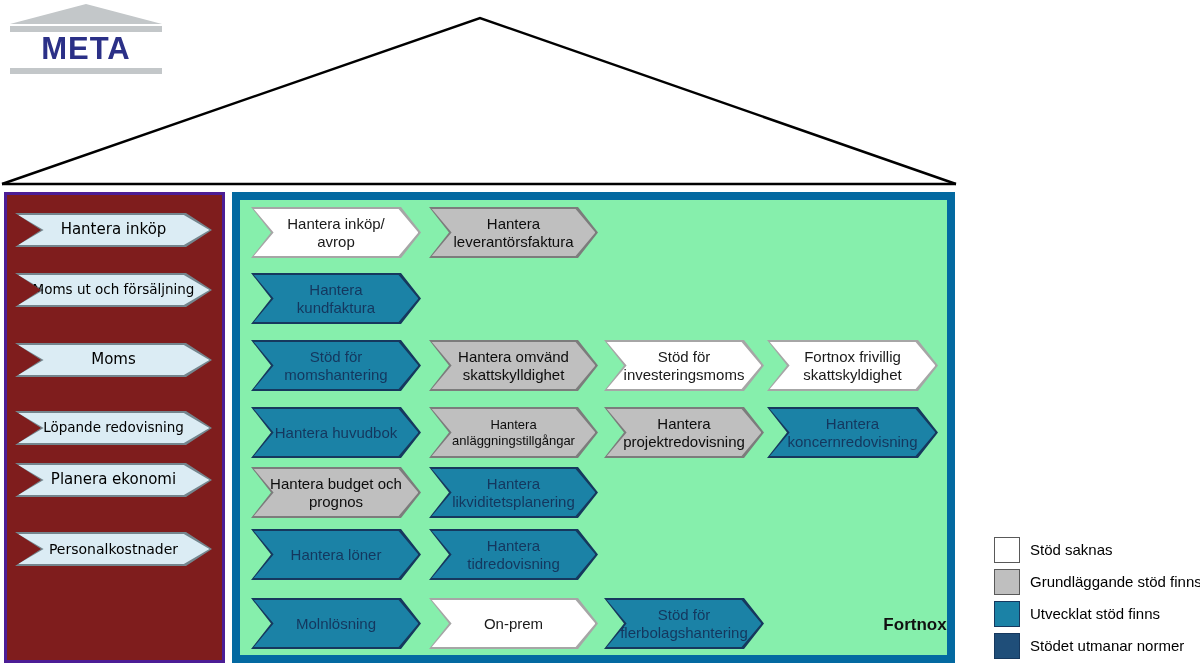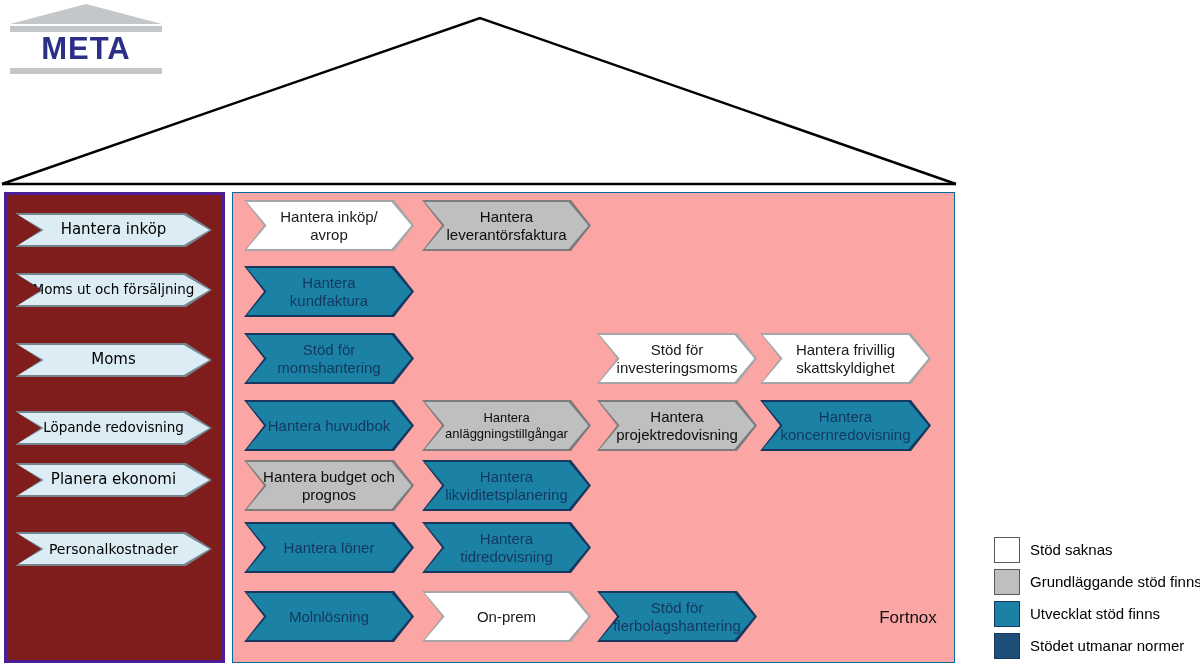--- a/index.html
+++ b/index.html
@@ -17,21 +17,21 @@
     clip-path:polygon(50% 0, 100% 100%, 0 100%); }
   .logo-bar { width:152px; height:6px; background:#c3c7c9; margin-top:2px; }
   .logo-text { width:152px; text-align:center; font-weight:800; font-size:31px;
     line-height:34px; color:#2b3087; letter-spacing:1px;
     font-family:Liberation Sans, sans-serif; }
 
   
   .side-box { position:absolute; left:4px; top:192px; width:221px; height:471px;
     border:3px solid #4c1d95; box-sizing:border-box; background:#7f1d1d; }
   .main-box { position:absolute; left:232px; top:192px; width:723px; height:471px;
-    border:1px solid #0369a1; box-sizing:border-box; background:#fca5a5; }
+    border:8px solid #0369a1; box-sizing:border-box; background:#86efac; }
 
   
   .chv { position:absolute; --t:20px; background:var(--bc);
     clip-path:polygon(0 0, calc(100% - var(--t)) 0, 100% 50%,
                       calc(100% - var(--t)) 100%, 0 100%, var(--t) 50%); }
   .chv-in { position:absolute; inset:1.7px 2.6px; background:var(--fc);
     clip-path:polygon(0 0, calc(100% - var(--t)) 0, 100% 50%,
                       calc(100% - var(--t)) 100%, 0 100%, var(--t) 50%); }
   .chv-label { position:absolute; inset:0; display:flex; align-items:center;
     justify-content:center; text-align:center; white-space:pre-line;
@@ -47,21 +47,21 @@
 
   .side-chv { --t:26px; height:34px; width:197px; left:8px;
     --fc:#dbecf4; --bc:#74858d; color:#000; }
   .side-chv .chv-label { white-space:nowrap; padding:0 16px;
     font-family:"DejaVu Sans", sans-serif; font-size:15px; }
   .side-chv.long .chv-label { font-size:13.5px; }
   .side-chv.mid  .chv-label { font-size:14px; }
 
   
   .vendor { position:absolute; left:600px; top:415px; width:150px;
-    text-align:center; font-size:17px; font-weight:normal; color:#111; }
+    text-align:center; font-size:17px; font-weight:bold; color:#111; }
 
   
   .legend { position:absolute; left:962px; top:536px; display:flex;
     flex-direction:column; gap:5px; }
   .legend-item { display:flex; align-items:center; gap:10px; height:27px;margin-left:32px; }
   .swatch { width:26px; height:26px; box-sizing:border-box; flex:0 0 auto; }
   .swatch.b-grey { border:1.5px solid #595959; }
   .swatch.b-navy { border:1.5px solid #16385e; }
   .legend-label { font-size:15px; color:#000; white-space:nowrap; }
 </style>
@@ -126,28 +126,33 @@
       <div class="chv-in"></div>
       <div class="chv-label">Hantera
 kundfaktura</div>
     </div>
 
     <div class="chv main-chv st-dev" style="left:11px;top:140px;width:170px">
       <div class="chv-in"></div>
       <div class="chv-label">Stöd för
 momshantering</div>
     </div>
+    <div class="chv main-chv st-basic" style="left:189px;top:140px;width:169px">
+      <div class="chv-in"></div>
+      <div class="chv-label">Hantera omvänd
+skattskylldighet</div>
+    </div>
     <div class="chv main-chv st-none" style="left:364px;top:140px;width:160px">
       <div class="chv-in"></div>
       <div class="chv-label">Stöd för
 investeringsmoms</div>
     </div>
     <div class="chv main-chv st-none" style="left:527px;top:140px;width:171px">
       <div class="chv-in"></div>
-      <div class="chv-label">Hantera frivillig
+      <div class="chv-label">Fortnox frivillig
 skattskyldighet</div>
     </div>
 
     <div class="chv main-chv st-dev" style="left:11px;top:207px;width:170px">
       <div class="chv-in"></div>
       <div class="chv-label">Hantera huvudbok</div>
     </div>
     <div class="chv main-chv st-basic sm" style="left:189px;top:207px;width:169px">
       <div class="chv-in"></div>
       <div class="chv-label">Hantera

